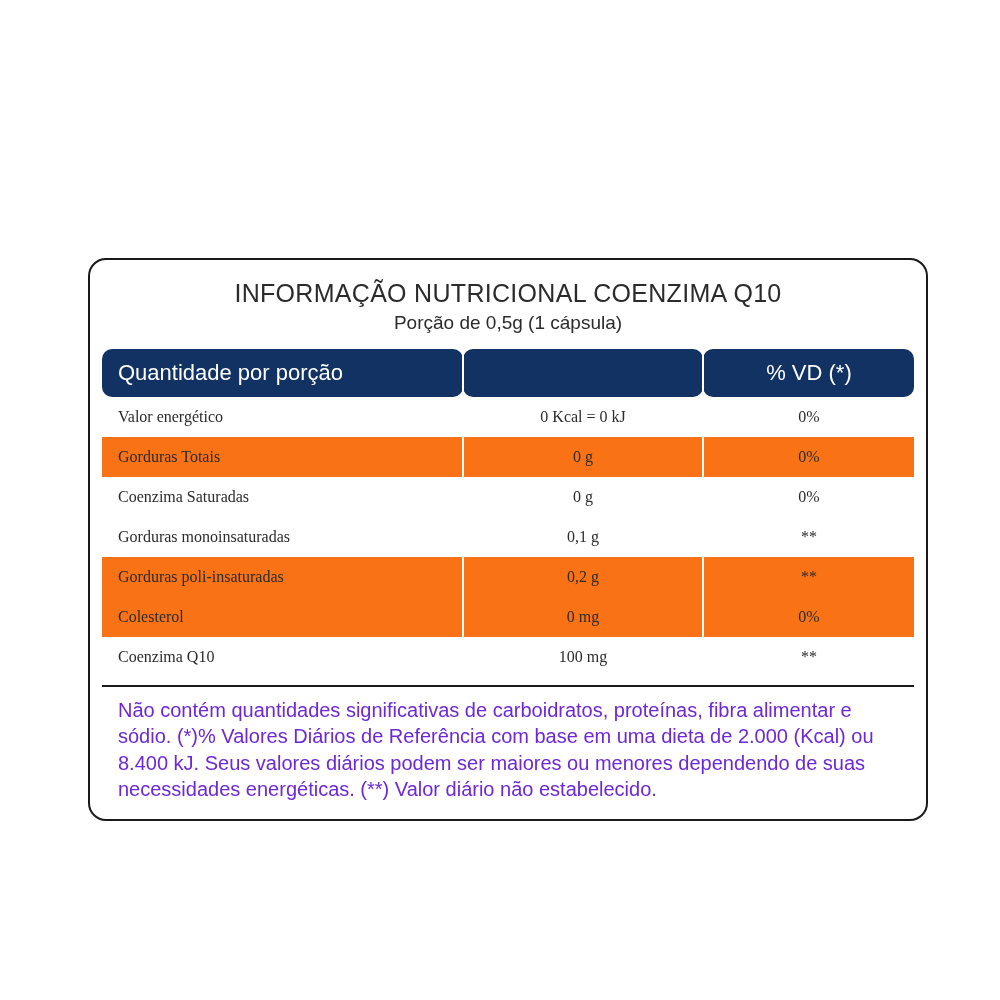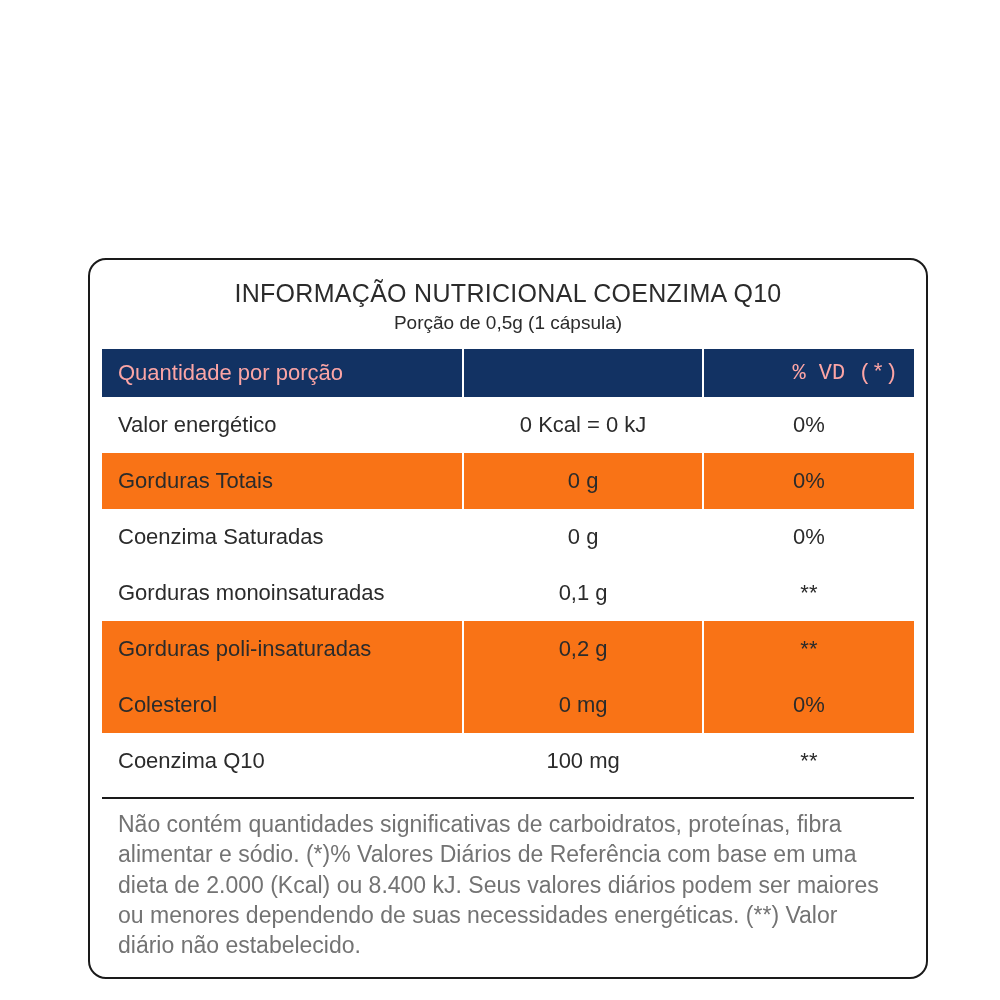--- a/index.html
+++ b/index.html
@@ -55,59 +55,61 @@
     margin: 0 12px;
     table-layout: fixed;
   }
 
   table.nutri col.c1 { width: 44.5%; }
   table.nutri col.c2 { width: 29.5%; }
   table.nutri col.c3 { width: 26%; }
 
   table.nutri thead th {
     background: #123263;
-    color: #fca5a5;
+    color: #ffffff;
     font-weight: normal;
     font-size: 22px;
     height: 48px;
     padding: 0 16px;
     border-right: 2px solid #ffffff;
     vertical-align: middle;
+    border-radius: 10px;
   }
   table.nutri thead th.h1 { text-align: left; }
   table.nutri thead th.h2 { text-align: center; }
-  table.nutri thead th.h3 { text-align: right; border-right: none; font-family: Liberation Mono, monospace; }
+  table.nutri thead th.h3 { text-align: center; border-right: none; }
 
   table.nutri tbody td {
-    font-size: 22px;
+    font-size: 16px;
     color: #2b2b2b;
     height: 40px;
-    padding: 8px 16px;
+    padding: 0 16px;
     border-right: 2px solid #ffffff;
     vertical-align: middle;
+    font-family: Liberation Serif, serif;
   }
   table.nutri tbody td.v { text-align: center; }
   table.nutri tbody td.d { text-align: center; border-right: none; }
 
   table.nutri tbody tr.shaded td {
     background: #f97316;
   }
   table.nutri tbody tr.plain td {
     background: #ffffff;
   }
 
   .rule {
     height: 2px;
     background: #1a1a1a;
     margin: 8px 12px 0 12px;
   }
 
   .footnote {
-    font-size: 23px;
-    color: #737373;
+    font-size: 20px;
+    color: #6d28d9;
     line-height: 1.32;
     padding: 10px 16px 6px 16px;
     margin: 0 12px;
   }
 
   .ital { font-style: italic; }
 </style>
 </head>
 <body>
 

